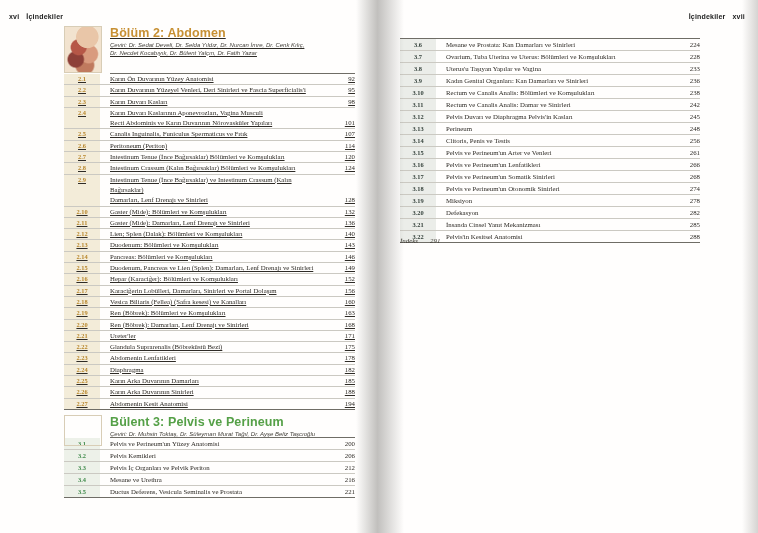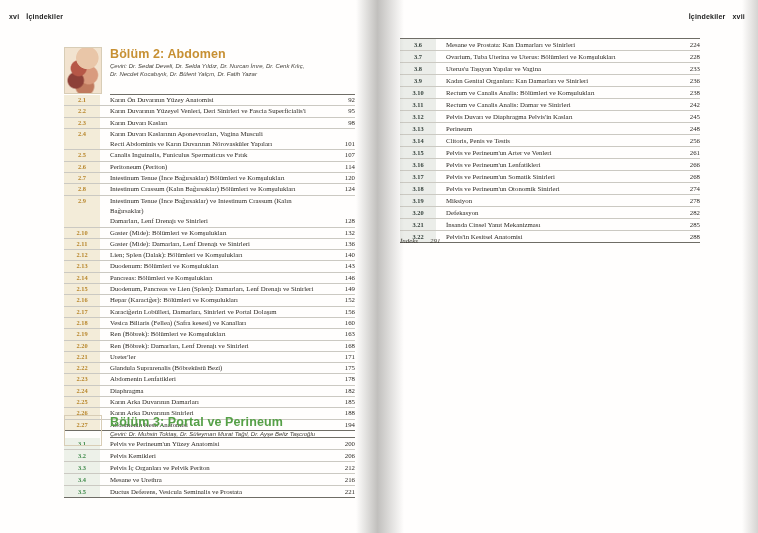--- a/index.html
+++ b/index.html
@@ -23,21 +23,21 @@
   .folio-row{position:absolute;top:13px;font-family:"Liberation Sans", sans-serif;
     font-size:7px;font-weight:bold;color:#1c1c1c;letter-spacing:.2px;}
   #folio-left{left:9px;}
   #folio-right{right:13px;}
   .folio-num{font-weight:bold;}
   .folio-title{margin:0 0 0 7px;font-weight:bold;}
   #folio-right .folio-title{margin:0 7px 0 0;}
 
   
   .chapter{position:absolute;}
-  #chap2{left:64px;top:45px;width:291px;}
+  #chap2{left:64px;top:24px;width:291px;text-decoration:underline;}
   #chap3{left:64px;top:413px;width:291px;}
   .thumb{position:absolute;left:0;top:2px;width:38px;border:1px solid #d8cdb6;box-sizing:border-box;}
   #chap2 .thumb{height:47px;
     background:
       radial-gradient(circle at 62% 22%, #e9c6a8 0 26%, transparent 28%),
       radial-gradient(circle at 38% 45%, #b65747 0 22%, transparent 26%),
       radial-gradient(circle at 30% 72%, #8d4038 0 18%, transparent 22%),
       radial-gradient(circle at 66% 60%, #d99b7e 0 24%, transparent 28%),
       radial-gradient(circle at 55% 85%, #c07a5e 0 20%, transparent 24%),
       #f2e3cf;}
@@ -343,21 +343,21 @@
 
     </span>
     <span class="pg">194</span>
   </div>
 </div>
   </div>
 
   <div class="chapter" id="chap3">
     <div class="thumb"></div>
     <div class="chap-head">
-      <div class="chap-title">Bölüm 3: Portal ve Perineum</div>
+      <div class="chap-title">Bülent 3: Pelvis ve Perineum</div>
       <div class="translators">
         <div>Çeviri: Dr. Muhsin Toktaş, Dr. Süleyman Murat Tağıl, Dr. Ayşe Beliz Taşcıoğlu</div>
       </div>
     </div>
     <div class="toc-top-rule"></div>
     <div class="rows rows-11">
   <div class="row">
     <span class="num">3.1</span>
     <span class="titlewrap">
       <span class="t1">Pelvis ve Perineum'un Yüzey Anatomisi</span>

